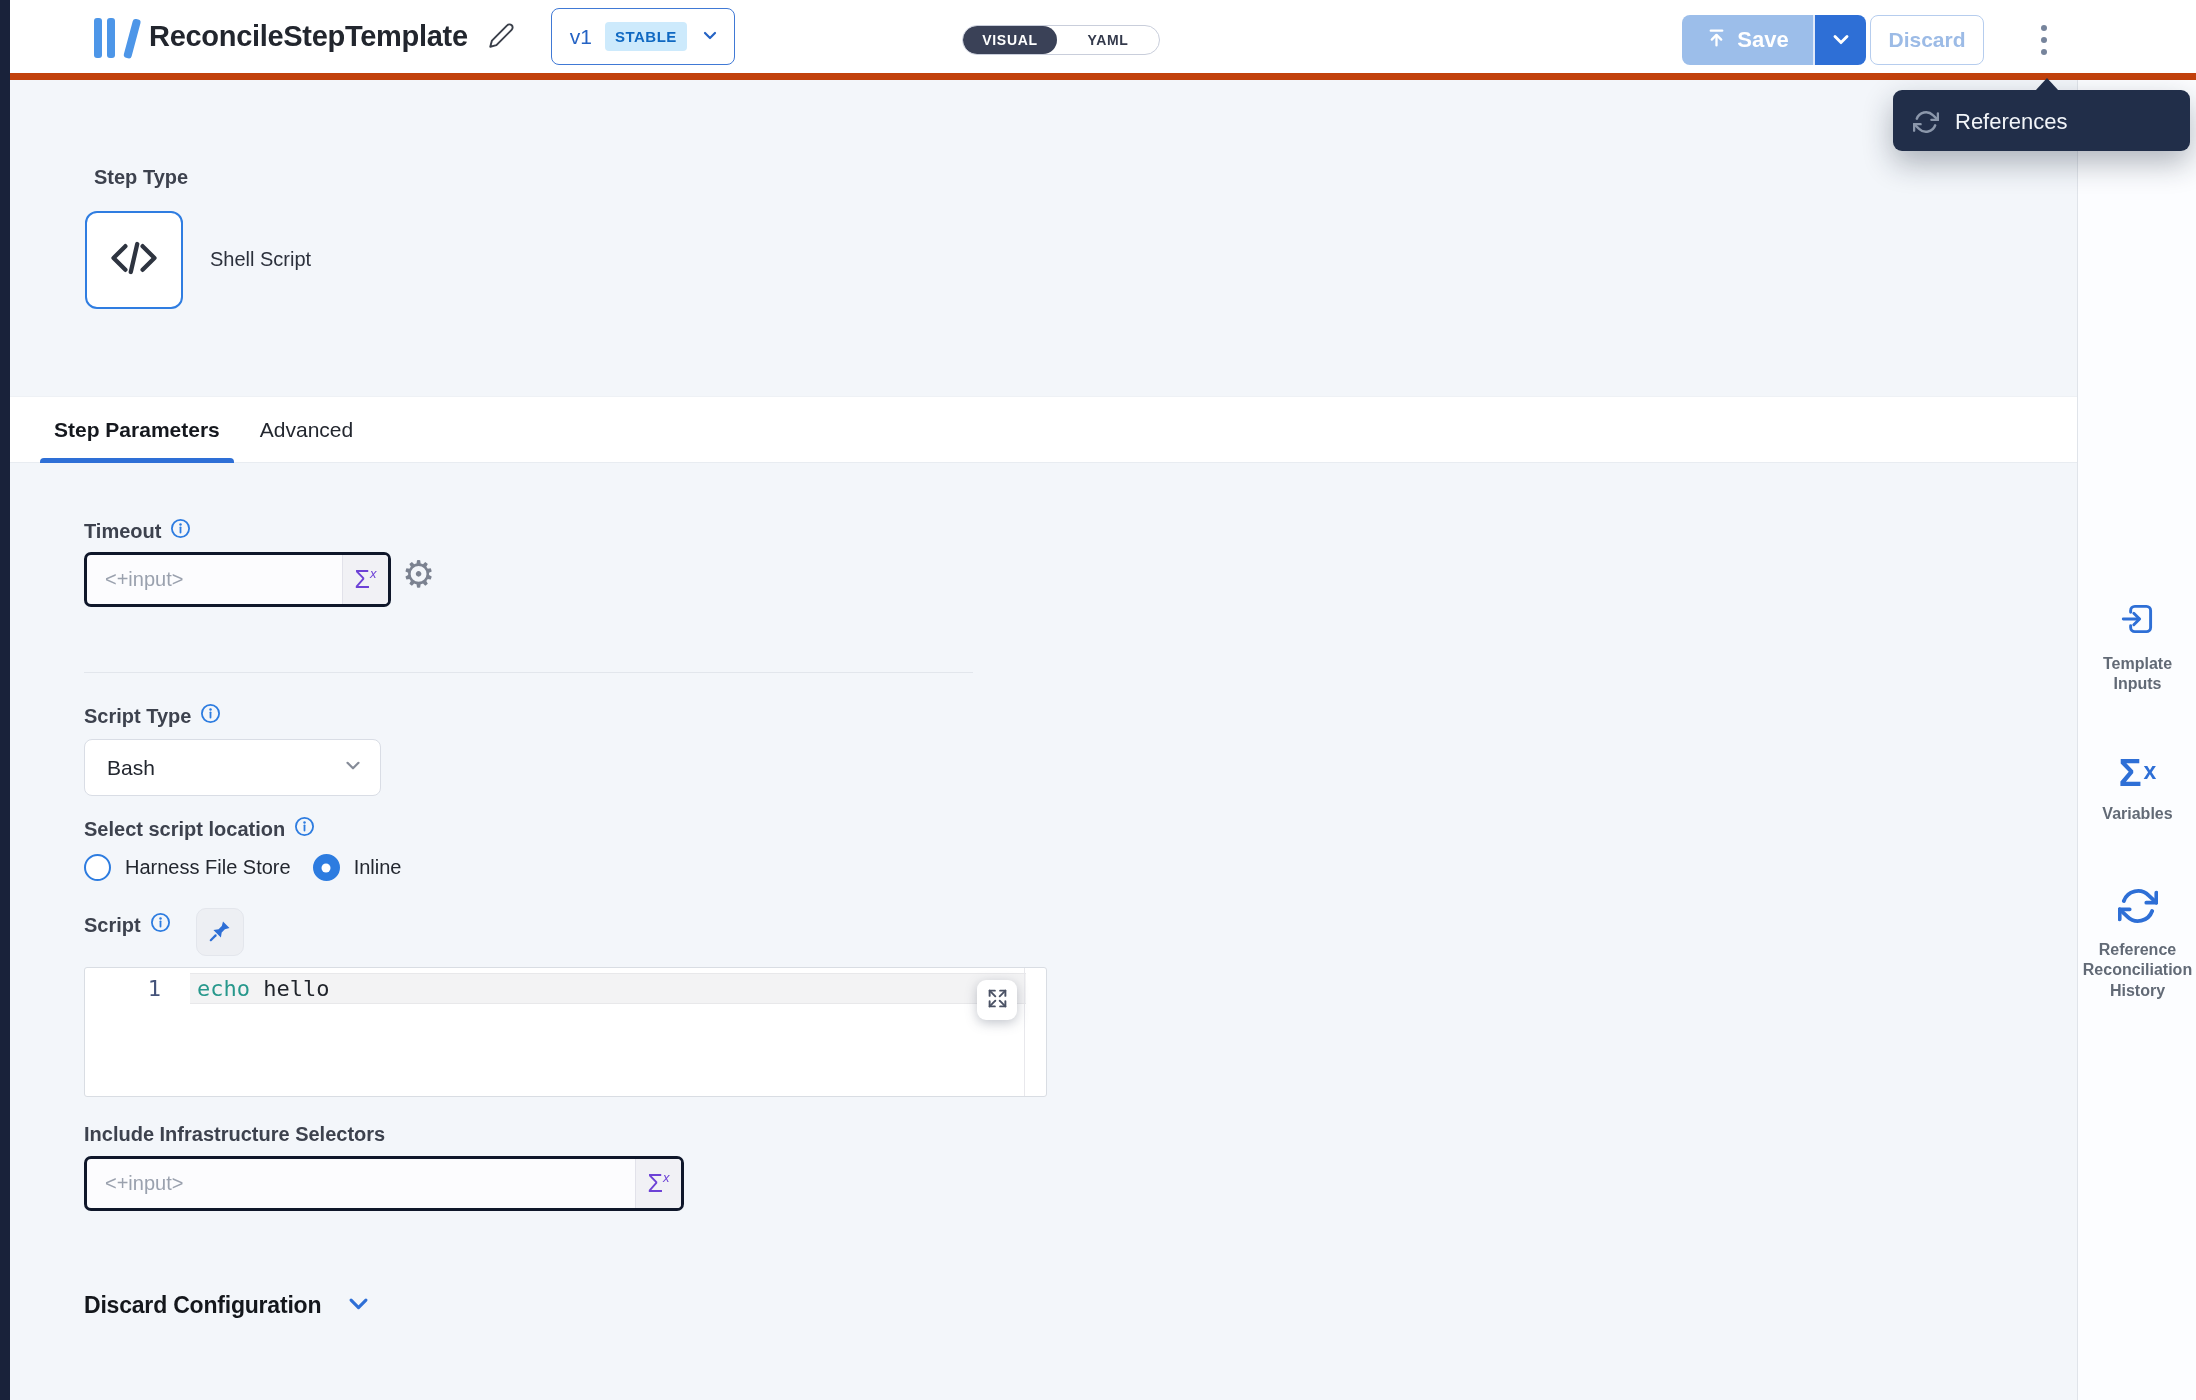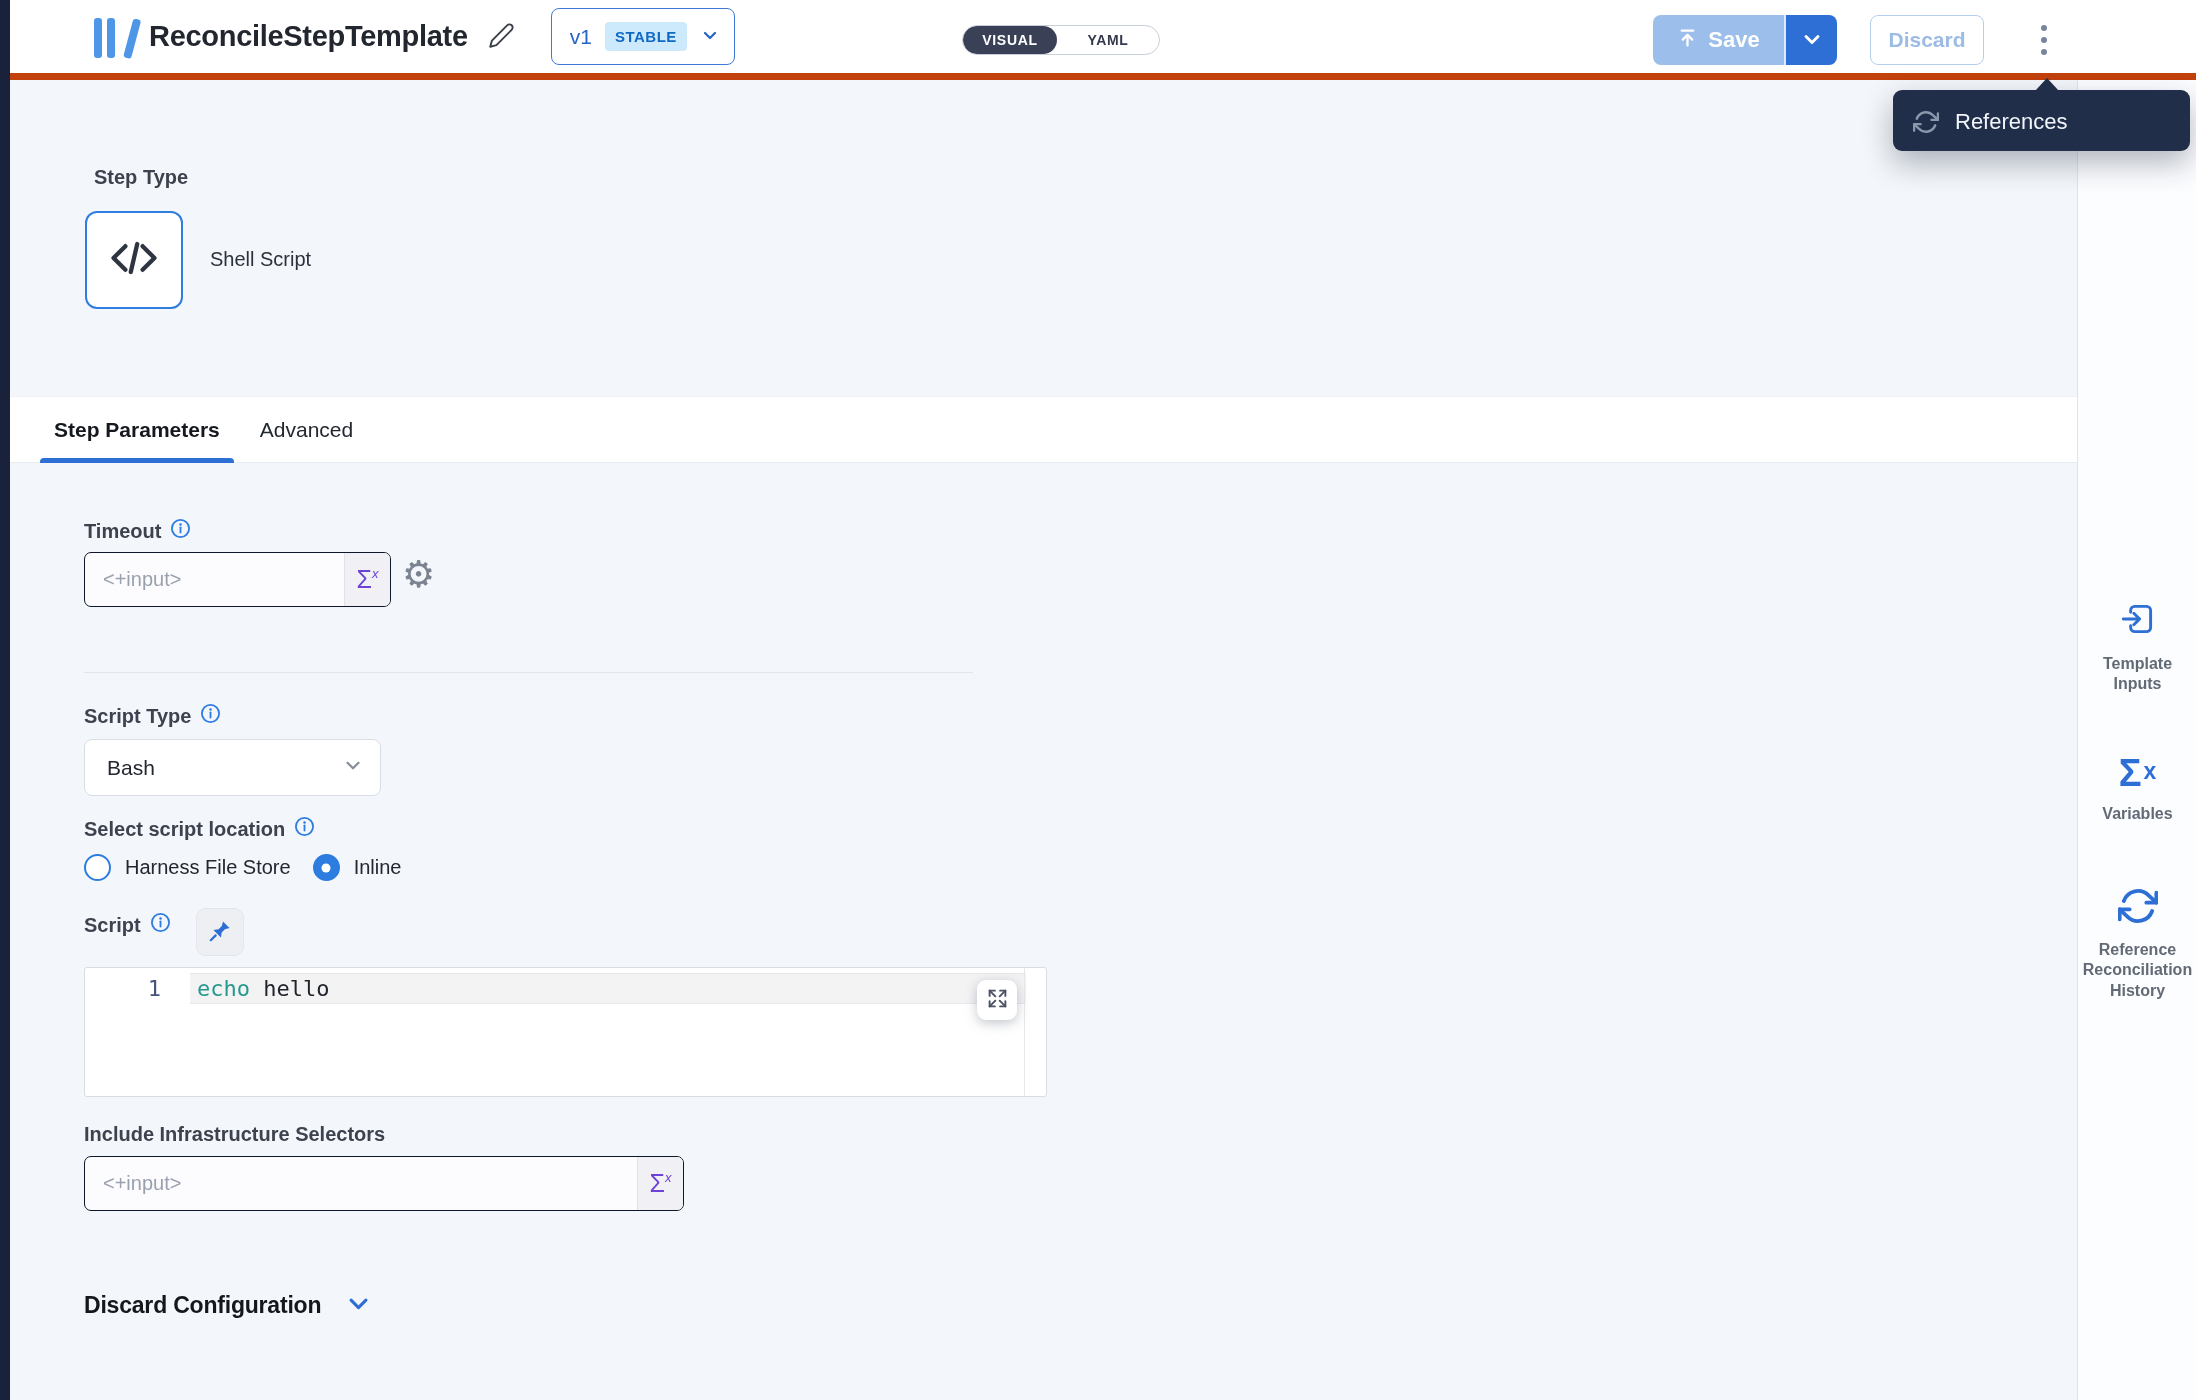--- a/index.html
+++ b/index.html
@@ -24,21 +24,21 @@
 
   .toggle{position:absolute;left:952px;top:25px;width:198px;height:30px;background:#fff;border:1px solid #c9cedb;border-radius:16px;display:flex;overflow:hidden}
   .toggle .seg{display:flex;align-items:center;justify-content:center;font-size:14px;font-weight:700;letter-spacing:.7px;cursor:pointer}
   .seg-visual{width:94px;background:#3a4157;color:#fff;border-radius:16px}
   .seg-yaml{flex:1;color:#343a4c}
 
   .header-actions{position:absolute;right:132px;top:15px;display:flex;align-items:center}
   .save-split{display:flex;height:50px;border-radius:8px;overflow:hidden}
   .save-main{width:131px;background:#9cbeea;color:#fff;font-size:22px;font-weight:700;display:flex;align-items:center;justify-content:center;gap:10px;border:none}
   .save-caret{width:53px;background:#2e6fd6;border:none;border-left:2px solid rgba(255,255,255,.85);display:flex;align-items:center;justify-content:center}
-  .discard{margin-left:33px;width:114px;height:50px;border:1.5px solid #b6cdee;border-radius:8px;background:#fff;color:#9cbbe6;font-size:21px;font-weight:700}
+  .discard{margin-left:4px;width:114px;height:50px;border:1.5px solid #b6cdee;border-radius:8px;background:#fff;color:#9cbbe6;font-size:21px;font-weight:700}
   .kebab{margin-left:40px;width:40px;height:50px;background:none;border:none;display:flex;flex-direction:column;align-items:center;justify-content:center;gap:6px}
   .kebab i{width:6px;height:6px;border-radius:50%;background:#76849c}
 
   
   .menu{position:absolute;left:1893px;top:90px;width:297px;background:#212e49;border-radius:9px;box-shadow:0 12px 30px rgba(20,30,50,.32);padding:9px 0 6px;z-index:6}
   .menu::before{content:"";position:absolute;top:-12px;left:142px;border-left:12px solid transparent;border-right:12px solid transparent;border-bottom:13px solid #212e49}
   .menu-item{height:46px;display:flex;align-items:center;gap:16px;padding:0 20px;color:#f2f5f9;font-size:22px;cursor:pointer}
   .menu-item.highlighted{background:#36425e}
   .menu-item .mi{display:flex}
 
@@ -56,21 +56,21 @@
   .tab.active::after{content:"";position:absolute;left:0;right:0;bottom:-1px;height:5px;background:#2e6fd6;border-radius:4px 4px 0 0}
 
   
   .label-row{position:absolute;display:flex;align-items:center;gap:9px;font-size:20px;font-weight:600;color:#3d424e}
   .lbl-timeout{left:84px;top:518px}
   .lbl-script-type{left:84px;top:703px}
   .lbl-location{left:84px;top:816px}
   .lbl-script{left:84px;top:912px}
   .lbl-infra{left:84px;top:1123px}
 
-  .input-group{position:absolute;height:55px;border:1px solid #0f172a;border-radius:7px;background:#fcfcfe;display:flex;overflow:hidden}
+  .input-group{position:absolute;height:55px;border:3px solid #0f172a;border-radius:7px;background:#fcfcfe;display:flex;overflow:hidden}
   .grp-timeout{left:84px;top:552px;width:307px}
   .grp-infra{left:84px;top:1156px;width:600px}
   .input-group input{flex:1;min-width:0;border:none;outline:none;background:transparent;padding:0 18px;font-size:20px;color:#3a3f4a;font-family:inherit}
   .input-group input::placeholder{color:#9aa1ae}
   .expr-btn{width:46px;background:#f1f1f5;border:none;border-left:1px solid #e2e2ea;color:#6d42d6;display:flex;align-items:center;justify-content:center;font-size:25px}
   .expr-btn sup{font-size:13px;font-style:italic;margin-top:-12px}
 
   .gear-btn{position:absolute;left:402px;top:556px;background:none;border:none;font-size:37px;color:#7b8290;line-height:1}
 
   .divider{position:absolute;left:84px;top:672px;width:889px;height:1px;background:#e2e6ec}

